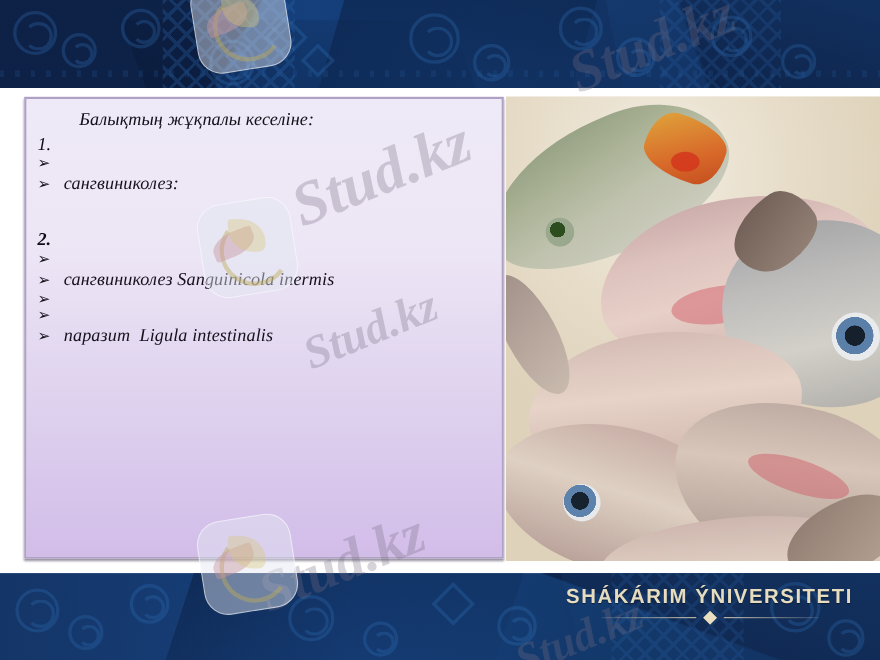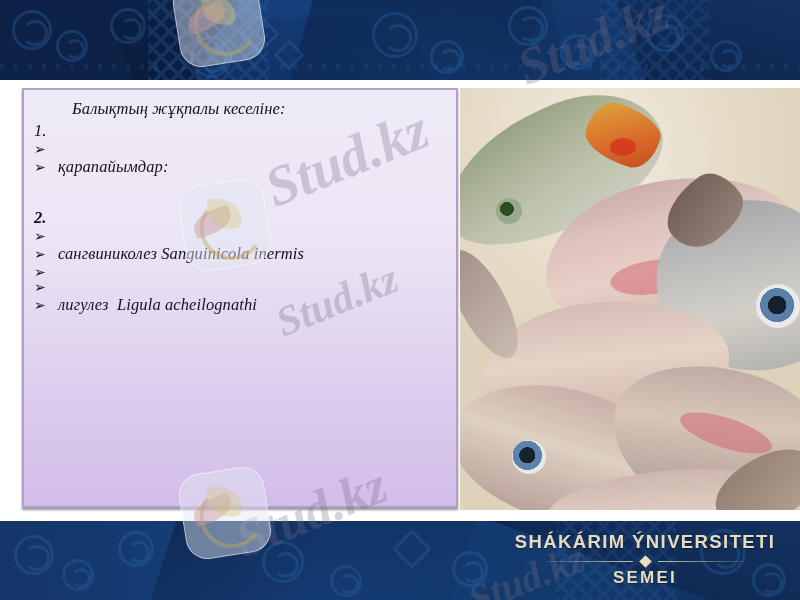--- a/index.html
+++ b/index.html
@@ -184,21 +184,21 @@
     <div class="lead-line">Балықтың жұқпалы кеселіне:</div>
 
     <div class="num-item">
       <span class="num">1.</span>
     </div>
     <div class="bullet-item">
       <span class="arw">➢</span>
     </div>
     <div class="bullet-item">
       <span class="arw">➢</span>
-      <span class="btxt">қарапайымдар:</span>
+      <span class="btxt">сангвиниколез:</span>
     </div>
 
     <div class="gap"></div>
 
     <div class="num-item b2">
       <span class="num">2.</span>
     </div>
     <div class="bullet-item">
       <span class="arw">➢</span>
     </div>
@@ -207,21 +207,21 @@
       <span class="btxt">сангвиниколез Sanguinicola inermis</span>
     </div>
     <div class="bullet-item">
       <span class="arw">➢</span>
     </div>
     <div class="bullet-item">
       <span class="arw">➢</span>
     </div>
     <div class="bullet-item">
       <span class="arw">➢</span>
-      <span class="btxt">лигулез  Ligula acheilognathi</span>
+      <span class="btxt">паразит  Ligula intestinalis</span>
     </div>
 
   </div>
 </div>
 
 <div class="photo">
   <div class="ph-tray"></div>
 
   <div class="fish" style="left:-22px;top:22px;width:230px;height:120px;transform:rotate(-24deg);
        background:linear-gradient(170deg,#8e9a7c 0%, #a8b093 30%, #bfc2ad 60%, #cfcfc2 100%);
@@ -307,14 +307,13 @@
   <div class="orn orn-spiral" style="left:752px;top:42px;width:28px;height:28px;"></div>
 </div>
 
 <div class="brand">
   <div class="brand-top">SHÁKÁRIM  ÝNIVERSITETI</div>
   <div class="brand-rule">
     <span class="ln"></span>
     <span class="dia"></span>
     <span class="ln r"></span>
   </div>
-  <div class="brand-bot">SEMEI</div>
 </div>
 
 </body></html>

